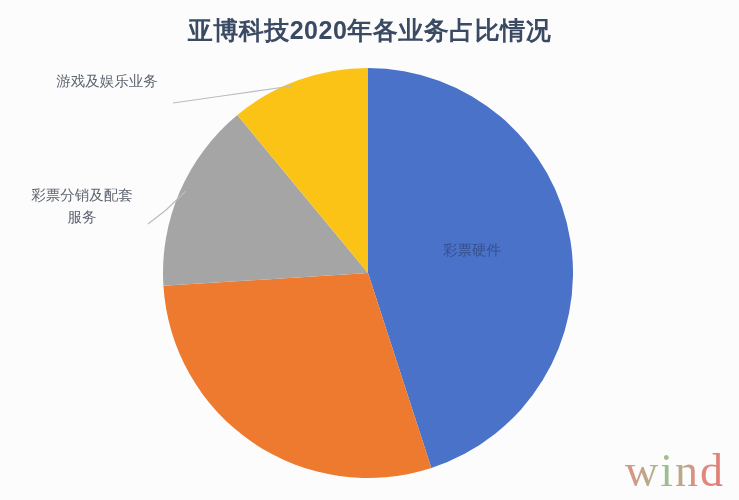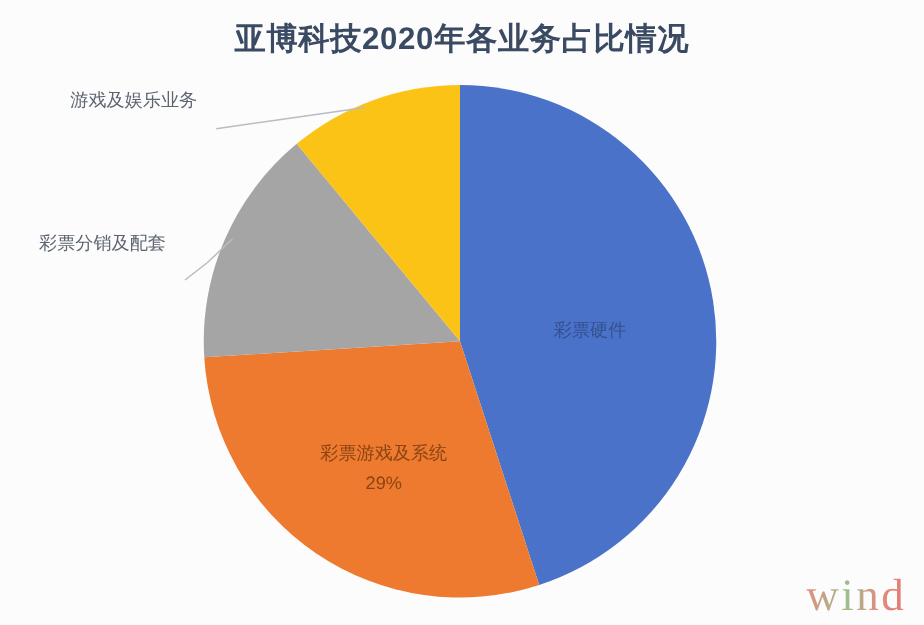--- a/index.html
+++ b/index.html
@@ -50,36 +50,35 @@
   }
   .outside-label .pct { display: block; }
   .lbl-game { left: 22px; top: 70px; width: 170px; }
   .lbl-distrib { left: 2px; top: 184px; width: 160px; }
   .inside-label {
     position: absolute;
     text-align: center;
     font-size: 14.5px;
     line-height: 24px;
     white-space: nowrap;
-    margin-top: 15px;
   }
   .lbl-hardware {
     left: 398px; top: 238px; width: 148px;
     color: #35508f;
   }
   .lbl-games {
     left: 222px; top: 336px; width: 170px;
     color: #8a4414;
   }
   .watermark {
     position: absolute;
     right: 14px;
     bottom: 6px;
     font-family: "Liberation Serif", "DejaVu Serif", serif;
-    font-size: 36px;
+    font-size: 46px;
     line-height: 1;
     letter-spacing: 2px;
     background: linear-gradient(100deg, #e8897f 0%, #9bbf8e 42%, #e28b7f 72%, #e07a72 100%);
     -webkit-background-clip: text;
     background-clip: text;
     color: transparent;
     -webkit-text-fill-color: transparent;
   }
 </style>
 </head>
@@ -102,26 +101,23 @@
     <polyline points="173,103 222,96 292,86" fill="none" stroke="#b9bcc2" stroke-width="1.2"></polyline>
     <polyline points="148,224 166,210 186,191" fill="none" stroke="#b9bcc2" stroke-width="1.2"></polyline>
   </svg>
 
   <div class="outside-label lbl-game">
     <span>游戏及娱乐业务</span>
   </div>
 
   <div class="outside-label lbl-distrib">
     <span>彩票分销及配套</span>
+    <span class="pct">服务</span>
   </div>
 
   <div class="inside-label lbl-hardware">
     <span>彩票硬件</span>
   </div>
 
-  <div class="inside-label lbl-games">
-    <span>彩票游戏及系统</span>
-    <span class="pct" style="display:block">29%</span>
-  </div>
 
   <div class="watermark">wind</div>
 
 </div>
 
 </body></html>

